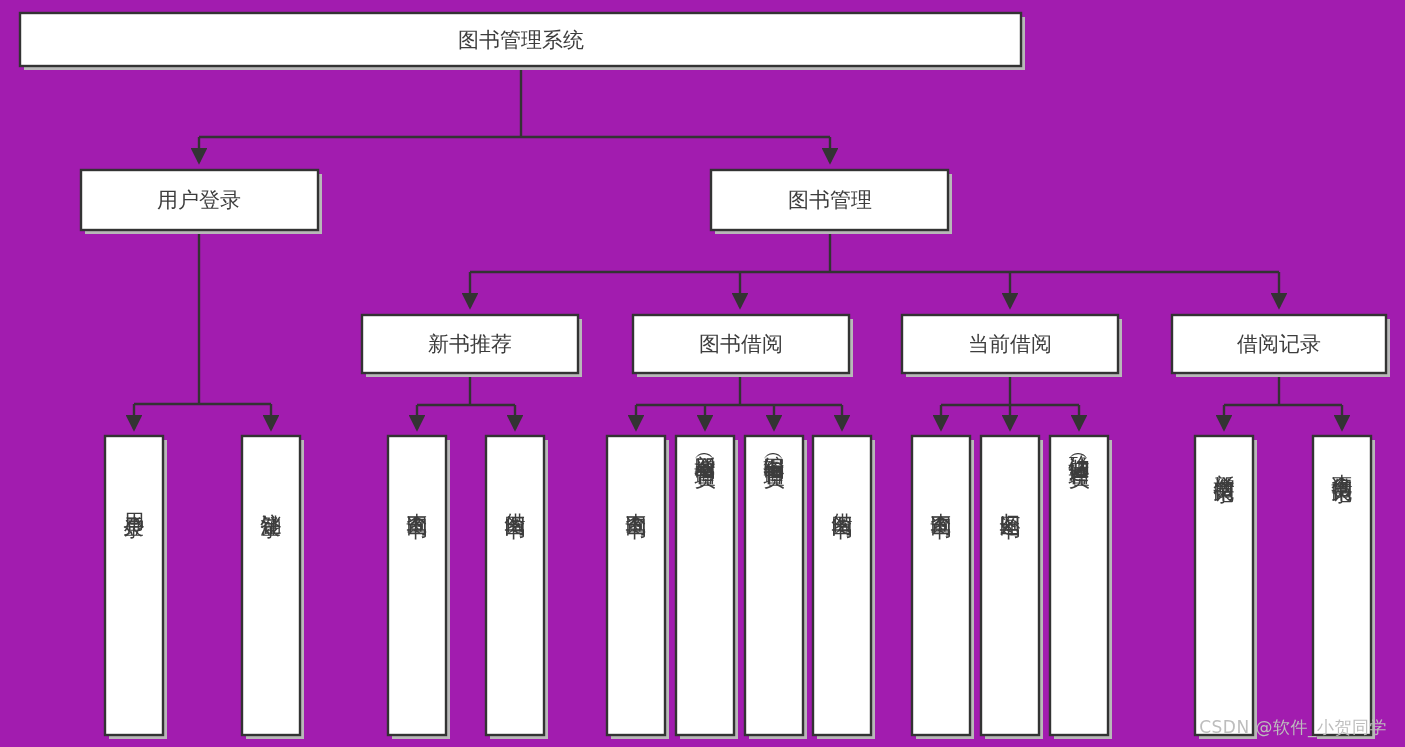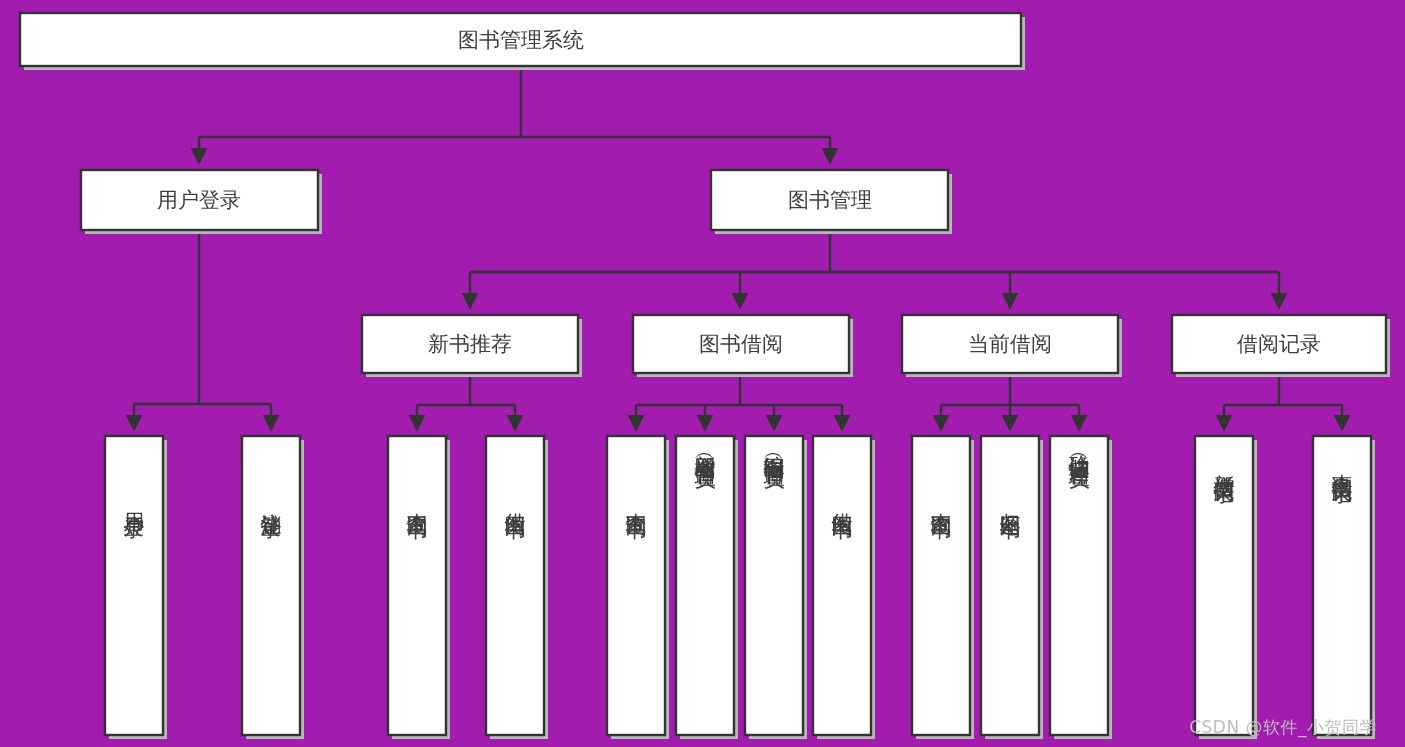--- a/index.html
+++ b/index.html
@@ -48,21 +48,21 @@
     fill: #3d3d3d;
     font-family: "DejaVu Sans", "Liberation Sans", sans-serif;
     font-size: 21px;
     writing-mode: vertical-rl;
     text-orientation: upright;
     text-anchor: middle;
     letter-spacing: 2px;
   }
   .watermark {
     position: absolute;
-    right: 28px;
+    right: 18px;
     bottom: 8px;
     color: #bdbdbd;
     font-size: 17px;
     font-family: "DejaVu Sans", "Liberation Sans", sans-serif;
     letter-spacing: 0.5px;
     white-space: nowrap;
     pointer-events: none;
     margin-top: 48px;
   }
 </style>

